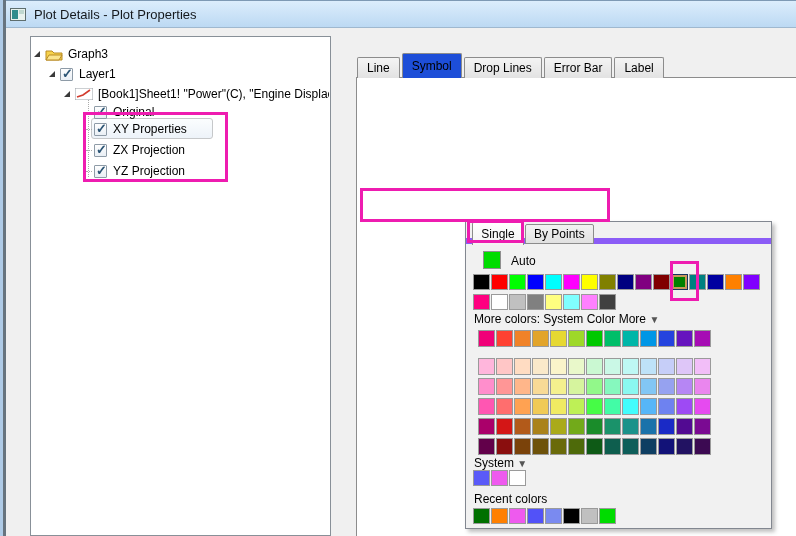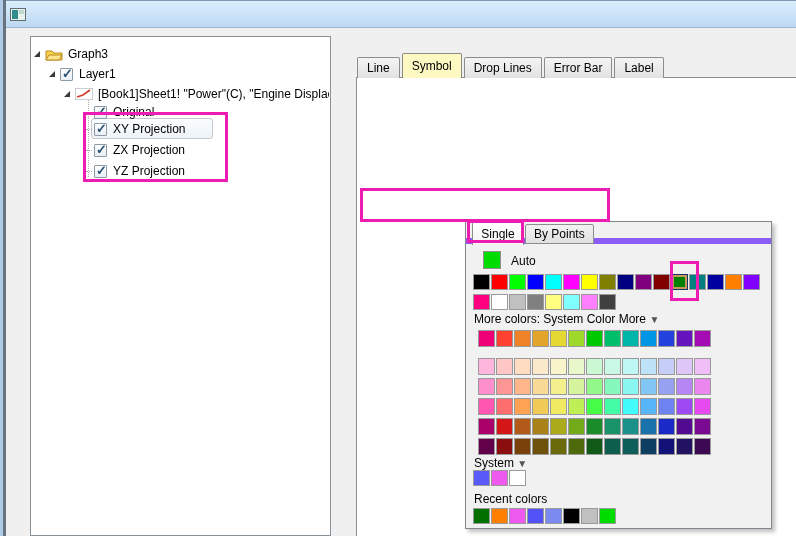--- a/index.html
+++ b/index.html
@@ -41,21 +41,21 @@
   .plot-ico, .folder-ico { margin-right:5px; flex:0 0 auto; display:inline-block; }
 
   
   .page { position:absolute; left:356px; top:77px; width:440px; height:459px;
           background:#FFF; border-left:1px solid #8C8C8C; border-top:1px solid #8C8C8C; z-index:4; }
   .tabstrip { position:absolute; left:357px; top:53px; height:25px; display:flex;
               align-items:flex-end; z-index:6; }
   .tab { height:21px; padding:0 9px; display:flex; align-items:center;
          background:linear-gradient(#F4F4F4,#E2E2E2); border:1px solid #8C8C8C;
          border-bottom:none; border-radius:2px 2px 0 0; margin-right:2px; }
-  .tab.active { height:25px; background:#fef9c3; position:relative; z-index:7;
+  .tab.active { height:25px; background:#1d4ed8; position:relative; z-index:7;
                 box-shadow:0 1px 0 #FFF; }
 
   
   .fld-label { position:absolute; color:#000; }
   .fld-label.disabled { color:#A6A6A6; }
   .combo { position:absolute; width:86px; height:21px; border:1px solid #707070;
            border-radius:3px; background:linear-gradient(#F3F3F3,#E4E4E4);
            display:flex; align-items:center; padding:0 6px; }
   .combo.flat { border:1px solid #ABADB3; border-radius:0; background:#FFF; }
   .combo .arrow { position:absolute; right:6px; top:8px; width:0; height:0;
@@ -85,20 +85,21 @@
   .auto-swatch { position:absolute; width:18px; height:18px; border:1px solid #8F8F8F; }
 
   
   .ann { position:absolute; border:3px solid #EE1CB0; z-index:30; pointer-events:none; }
 </style>
 </head>
 <body>
 
 <div class="titlebar">
   <span class="app-ico"></span>
+  <span class="title-text">Plot Details - Plot Properties</span>
 </div>
 <div class="win-frame"></div>
 
 <div class="tree-panel">
   <div class="dotline-v"></div>
 
   <div class="tree-row" style="left:3px; top:8px;">
     <span class="tw-arrow"></span>
     <svg class="folder-ico" width="18" height="13">
       <path d="M1 3 L7 3 L9 5 L17 5 L17 12 L1 12 Z" fill="#F7D24B" stroke="#B98B24"></path>
@@ -125,21 +126,21 @@
   <div class="sel-box"></div>
 
   <div class="tree-row" style="left:55px; top:66px;">
     <span class="dot-stub"></span>
     <span class="chk"></span>
     <span>Original</span>
   </div>
   <div class="tree-row" style="left:55px; top:83px;">
     <span class="dot-stub"></span>
     <span class="chk"></span>
-    <span>XY Projection</span>
+    <span>XY Properties</span>
   </div>
   <div class="tree-row" style="left:55px; top:104px;">
     <span class="dot-stub"></span>
     <span class="chk"></span>
     <span>ZX Projection</span>
   </div>
   <div class="tree-row" style="left:55px; top:125px;">
     <span class="dot-stub"></span>
     <span class="chk"></span>
     <span>YZ Projection</span>

